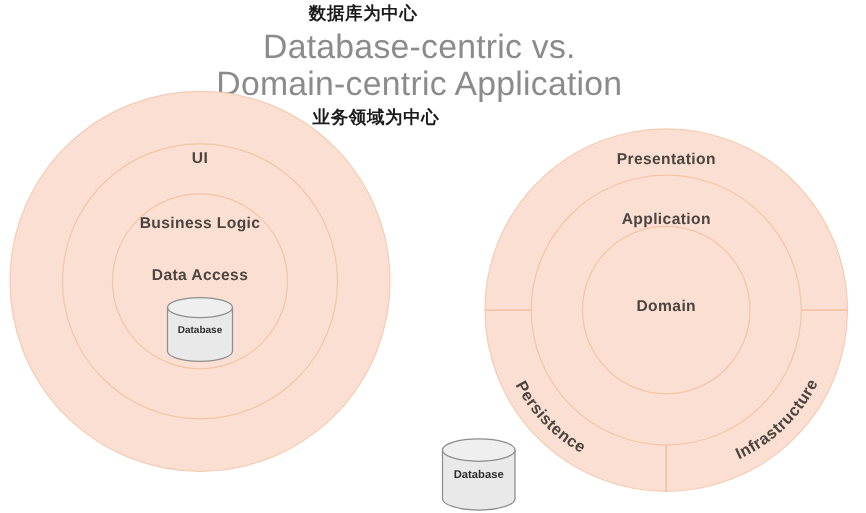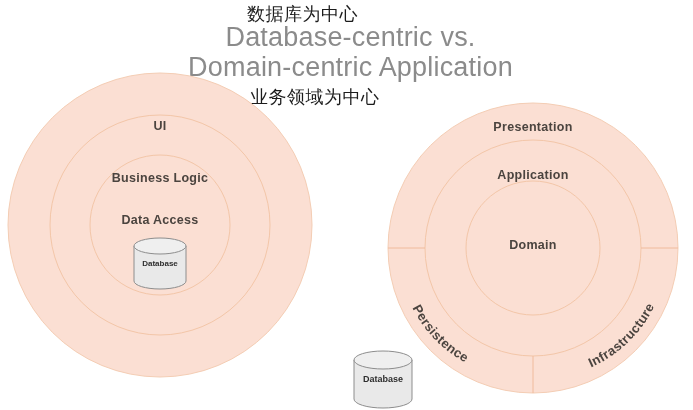--- a/index.html
+++ b/index.html
@@ -16,41 +16,40 @@
   }
   #stage {
     position: absolute;
     left: 0; top: 0;
     width: 693px;
     height: 410px;
   }
   .cn-anno {
     position: absolute;
     font-family: "DejaVu Sans", "Liberation Sans", sans-serif;
-    font-size: 18px;
-    font-weight: 400;
+    font-size: 14px;
+    font-weight: 700;
     color: #1c1c1c;
     white-space: nowrap;
     letter-spacing: 0.5px;
   }
   #cn-top { left: 247px; top: 2px; }
   #cn-bottom { left: 250px; top: 85px; }
 
   .title-line {
     position: absolute;
     left: 0;
     width: 671px;
     text-align: center;
     color: #8b8b8b;
     font-family: "Liberation Sans", "DejaVu Sans", sans-serif;
     font-weight: 400;
     font-size: 27px;
     letter-spacing: 0.2px;
     white-space: nowrap;
-    margin-left: 15px;
   }
   #title-1 { top: 22px; }
   #title-2 { top: 52px; }
 
   svg#diagram {
     position: absolute;
     left: 0;
     top: 0;
     width: 693px;
     height: 410px;

